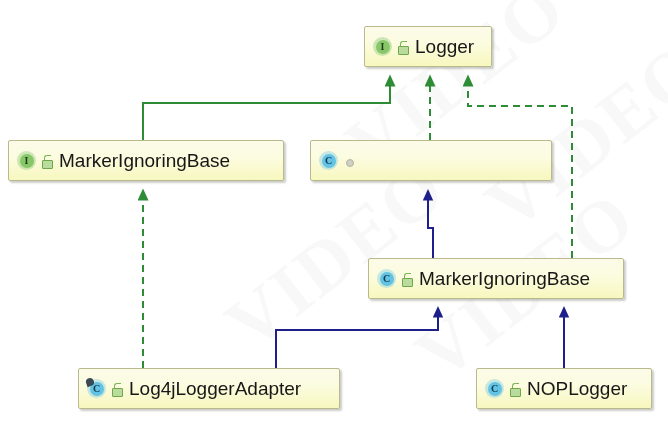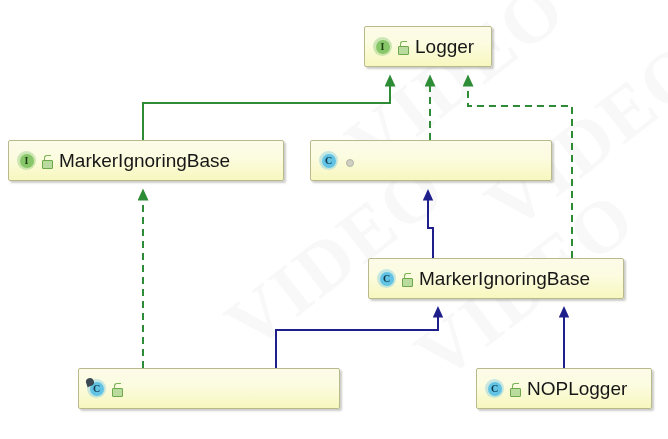--- a/index.html
+++ b/index.html
@@ -243,20 +243,21 @@
   <div class="node" style="left:78px; top:368px; width:262px;">
     <span class="type-icon cls">
       <span class="halo"></span>
       <span class="disc">C</span>
       <span class="badge"></span>
     </span>
     <span class="vis-icon lock">
       <span class="shackle"></span>
         <span class="body"></span>
     </span>
+    <span class="node-label">Log4jLoggerAdapter</span>
   </div>
 
   <div class="node" style="left:476px; top:368px; width:176px;">
     <span class="type-icon cls">
       <span class="halo"></span>
       <span class="disc">C</span>
     </span>
     <span class="vis-icon lock">
       <span class="shackle"></span>
         <span class="body"></span>

